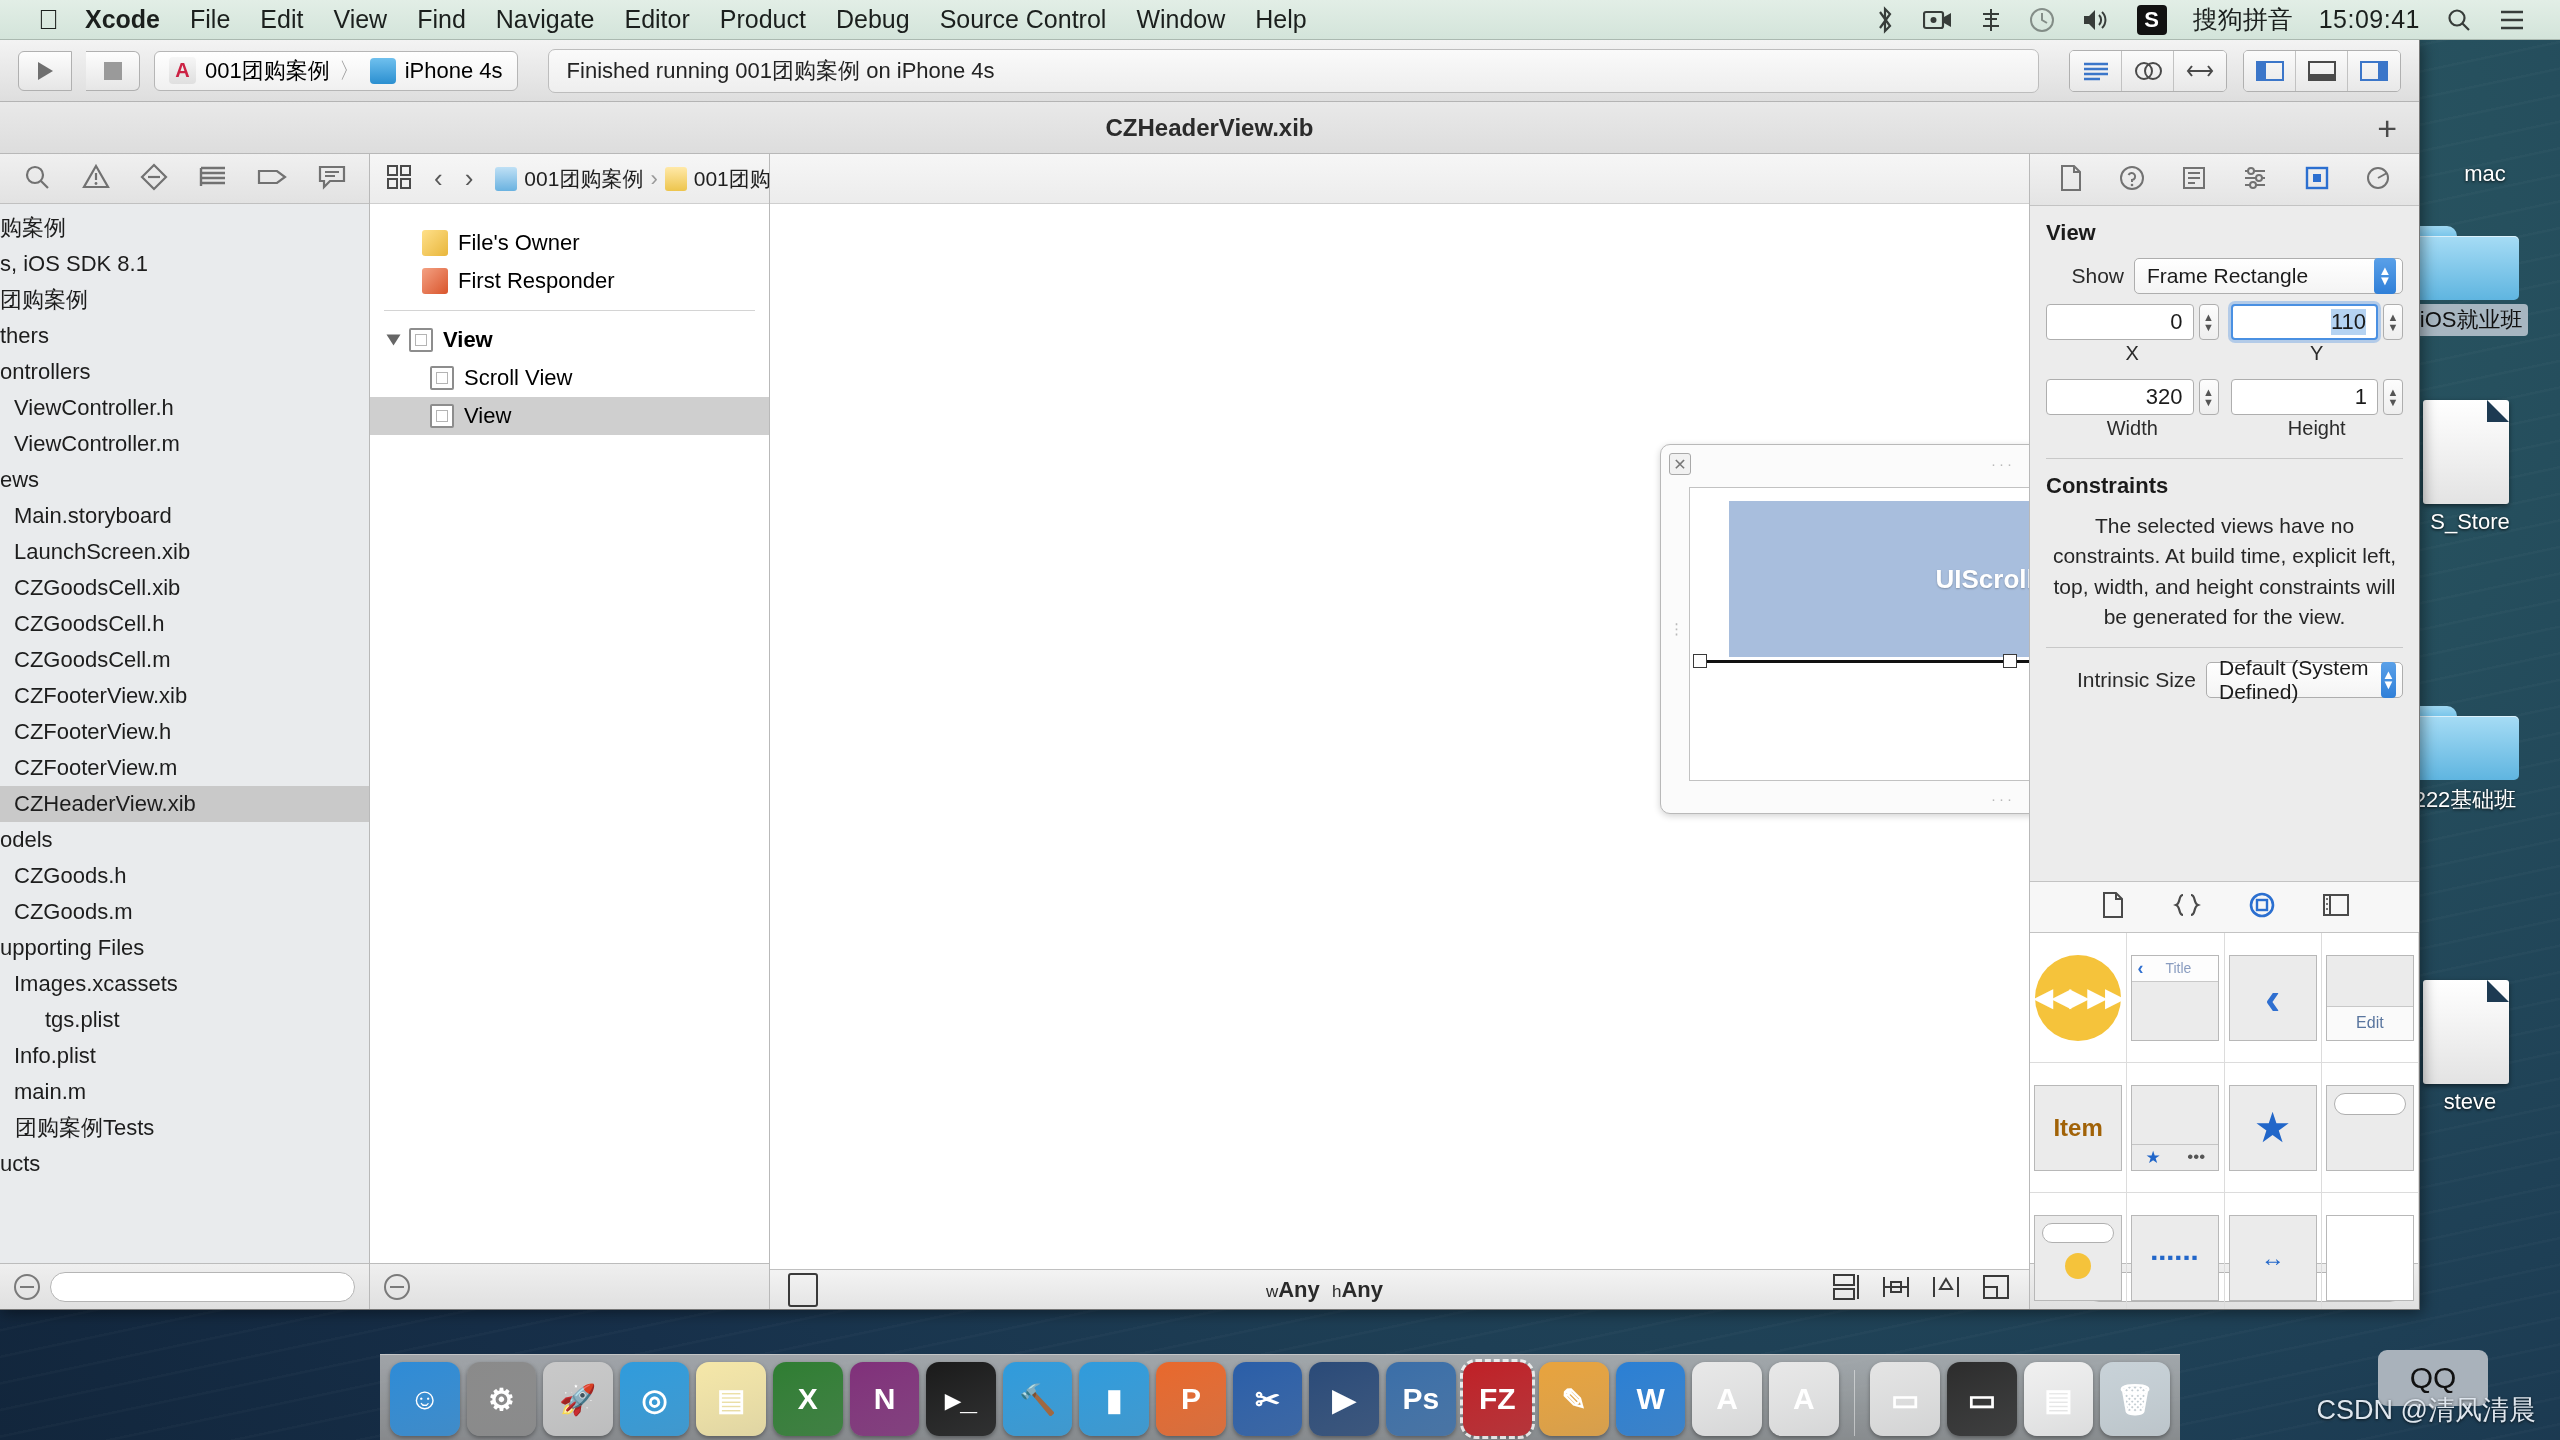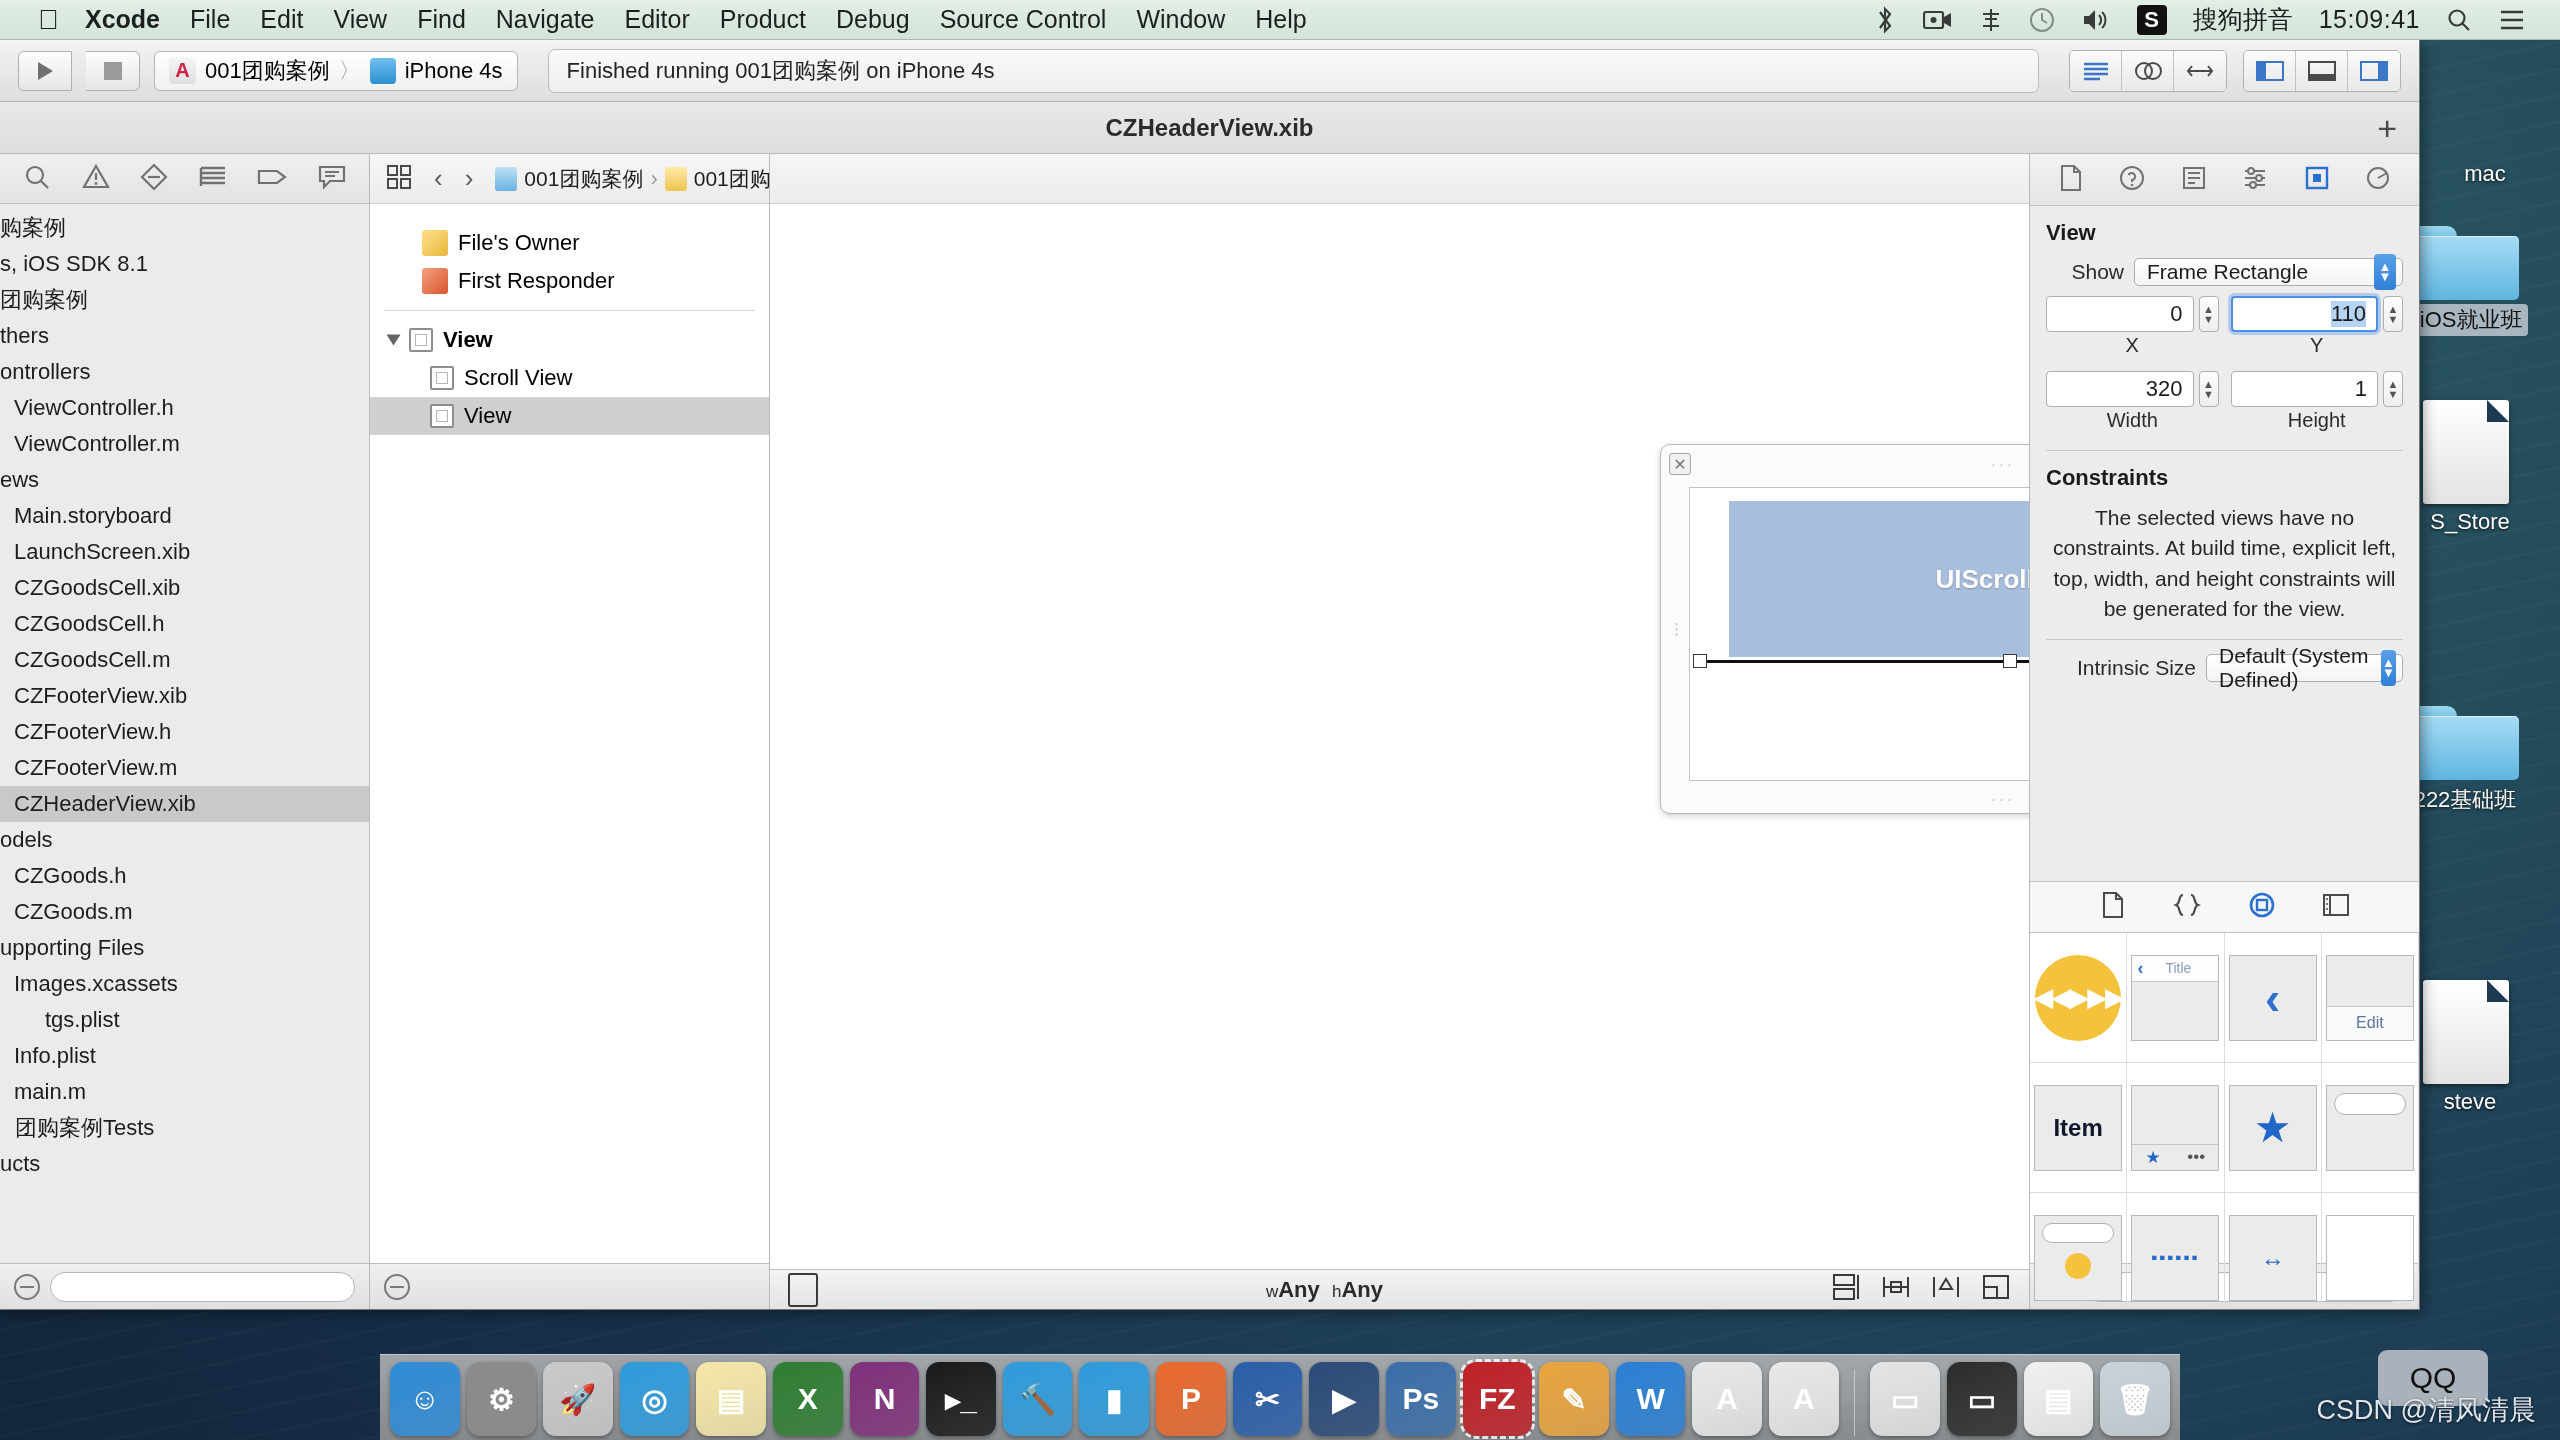--- a/index.html
+++ b/index.html
@@ -161,21 +161,21 @@
   
   #inspector{ width:390px;background:#ececec;border-left:1px solid #b9b9b9;display:flex;flex-direction:column;}
   .insp-tabs{ height:52px;background:linear-gradient(#f2f2f2,#e4e4e4);border-bottom:1px solid #c3c3c3;
     display:flex;align-items:center;justify-content:space-around;padding:0 10px;}
   .insp-tabs .ic{opacity:.75;}
   .insp-tabs .ic.act{opacity:1;}
   .insp-body{ flex:1;overflow:hidden;padding:14px 0;font-size:21px;color:#1b1b1b;}
   .insp-h{ font-weight:bold;font-size:22px;padding:0 16px 12px;}
   .frow{ display:flex;align-items:center;gap:10px;padding:0 16px 10px;}
   .flabel{ width:78px;text-align:right;color:#2a2a2a;}
-  .popup{ flex:1;height:28px;background:linear-gradient(#ffffff,#f4f4f4);border:1px solid #aeaeae;
+  .popup{ flex:1;height:36px;background:linear-gradient(#ffffff,#f4f4f4);border:1px solid #aeaeae;
     border-radius:5px;display:flex;align-items:center;padding:0 6px 0 12px;font-size:21px;position:relative;}
   .stepbtn{ width:22px;height:36px;background:linear-gradient(#5aa0e8,#2f7fd8);border-radius:4px;
     margin-left:auto;color:#fff;font-size:13px;display:flex;flex-direction:column;
     align-items:center;justify-content:center;line-height:10px;}
   .numrow{ display:flex;gap:12px;padding:0 16px 4px; }
   .numcell{ flex:1; }
   .numfield{ display:flex;align-items:center;gap:5px; }
   .numinput{ flex:1;height:36px;background:#fff;border:1px solid #aeaeae;border-radius:4px;
     display:flex;align-items:center;justify-content:flex-end;padding-right:10px;font-size:22px;}
   .numinput.focus{ border:2px solid #4a90e2;box-shadow:0 0 0 3px rgba(74,144,226,.35);}
@@ -196,21 +196,21 @@
   .playcirc{width:86px;height:86px;border-radius:50%;background:#f5c33b;display:flex;
     align-items:center;justify-content:center;color:#fff;font-size:26px;letter-spacing:-2px;}
   .navbar-prev{width:88px;height:86px;background:#ebebeb;border:1px solid #b8b8b8;}
   .navbar-prev .bar{height:26px;background:#fdfdfd;border-bottom:1px solid #c8c8c8;
     display:flex;align-items:center;justify-content:space-between;padding:0 5px;font-size:14px;color:#8a9dc0;}
   .bluechev{color:#2f6fd0;font-size:46px;font-weight:bold;line-height:1;}
   .editbtn{width:88px;height:86px;background:#ebebeb;border:1px solid #b8b8b8;
     display:flex;flex-direction:column;justify-content:flex-end;}
   .editbtn .l{height:34px;background:#fafafa;border-top:1px solid #c8c8c8;
     display:flex;align-items:center;justify-content:center;font-size:16px;color:#59759e;}
-  .itemtxt{color:#0f172a;font-size:24px;font-weight:bold;}
+  .itemtxt{color:#a16207;font-size:24px;font-weight:bold;}
   .star{color:#2166c9;}
   .libfoot{ height:46px;background:linear-gradient(#efefef,#e0e0e0);border-top:1px solid #bcbcbc;
     display:flex;align-items:center;gap:14px;padding:0 14px;}
   .libsearch{flex:1;height:30px;border:1px solid #b5b5b5;border-radius:15px;background:#fff;}
 
   
   #dock{
     position:absolute;left:380px;bottom:0;width:1800px;height:86px;z-index:30;
     background:linear-gradient(rgba(190,190,190,.82),rgba(150,150,150,.88));
     border-top:1px solid rgba(255,255,255,.5);

